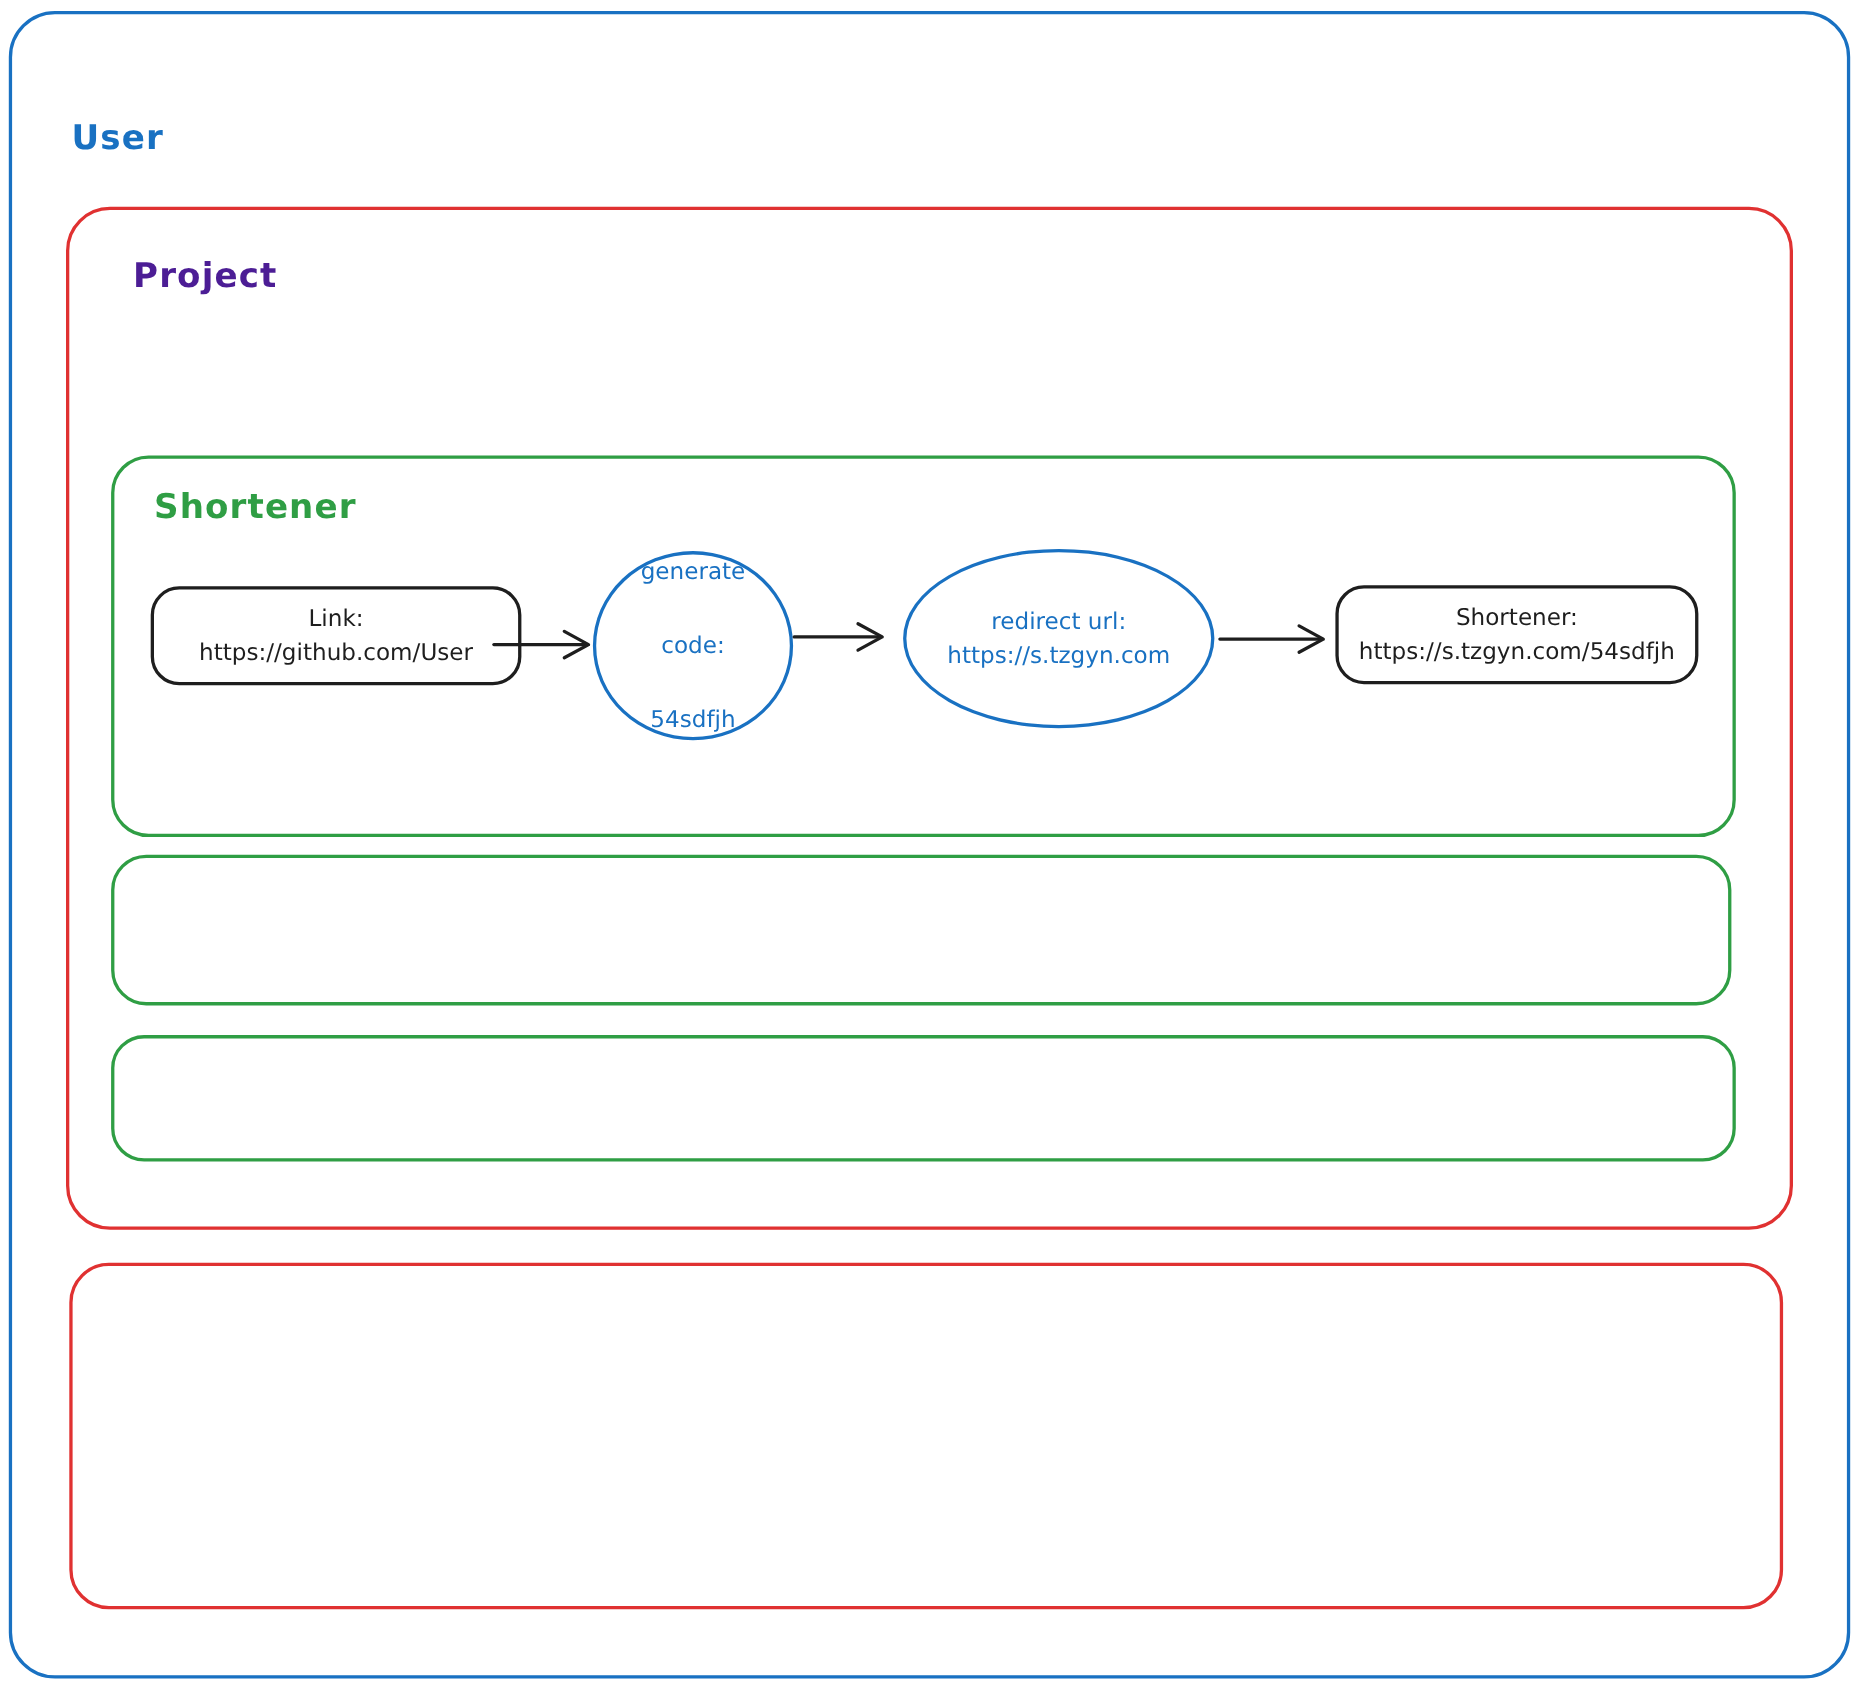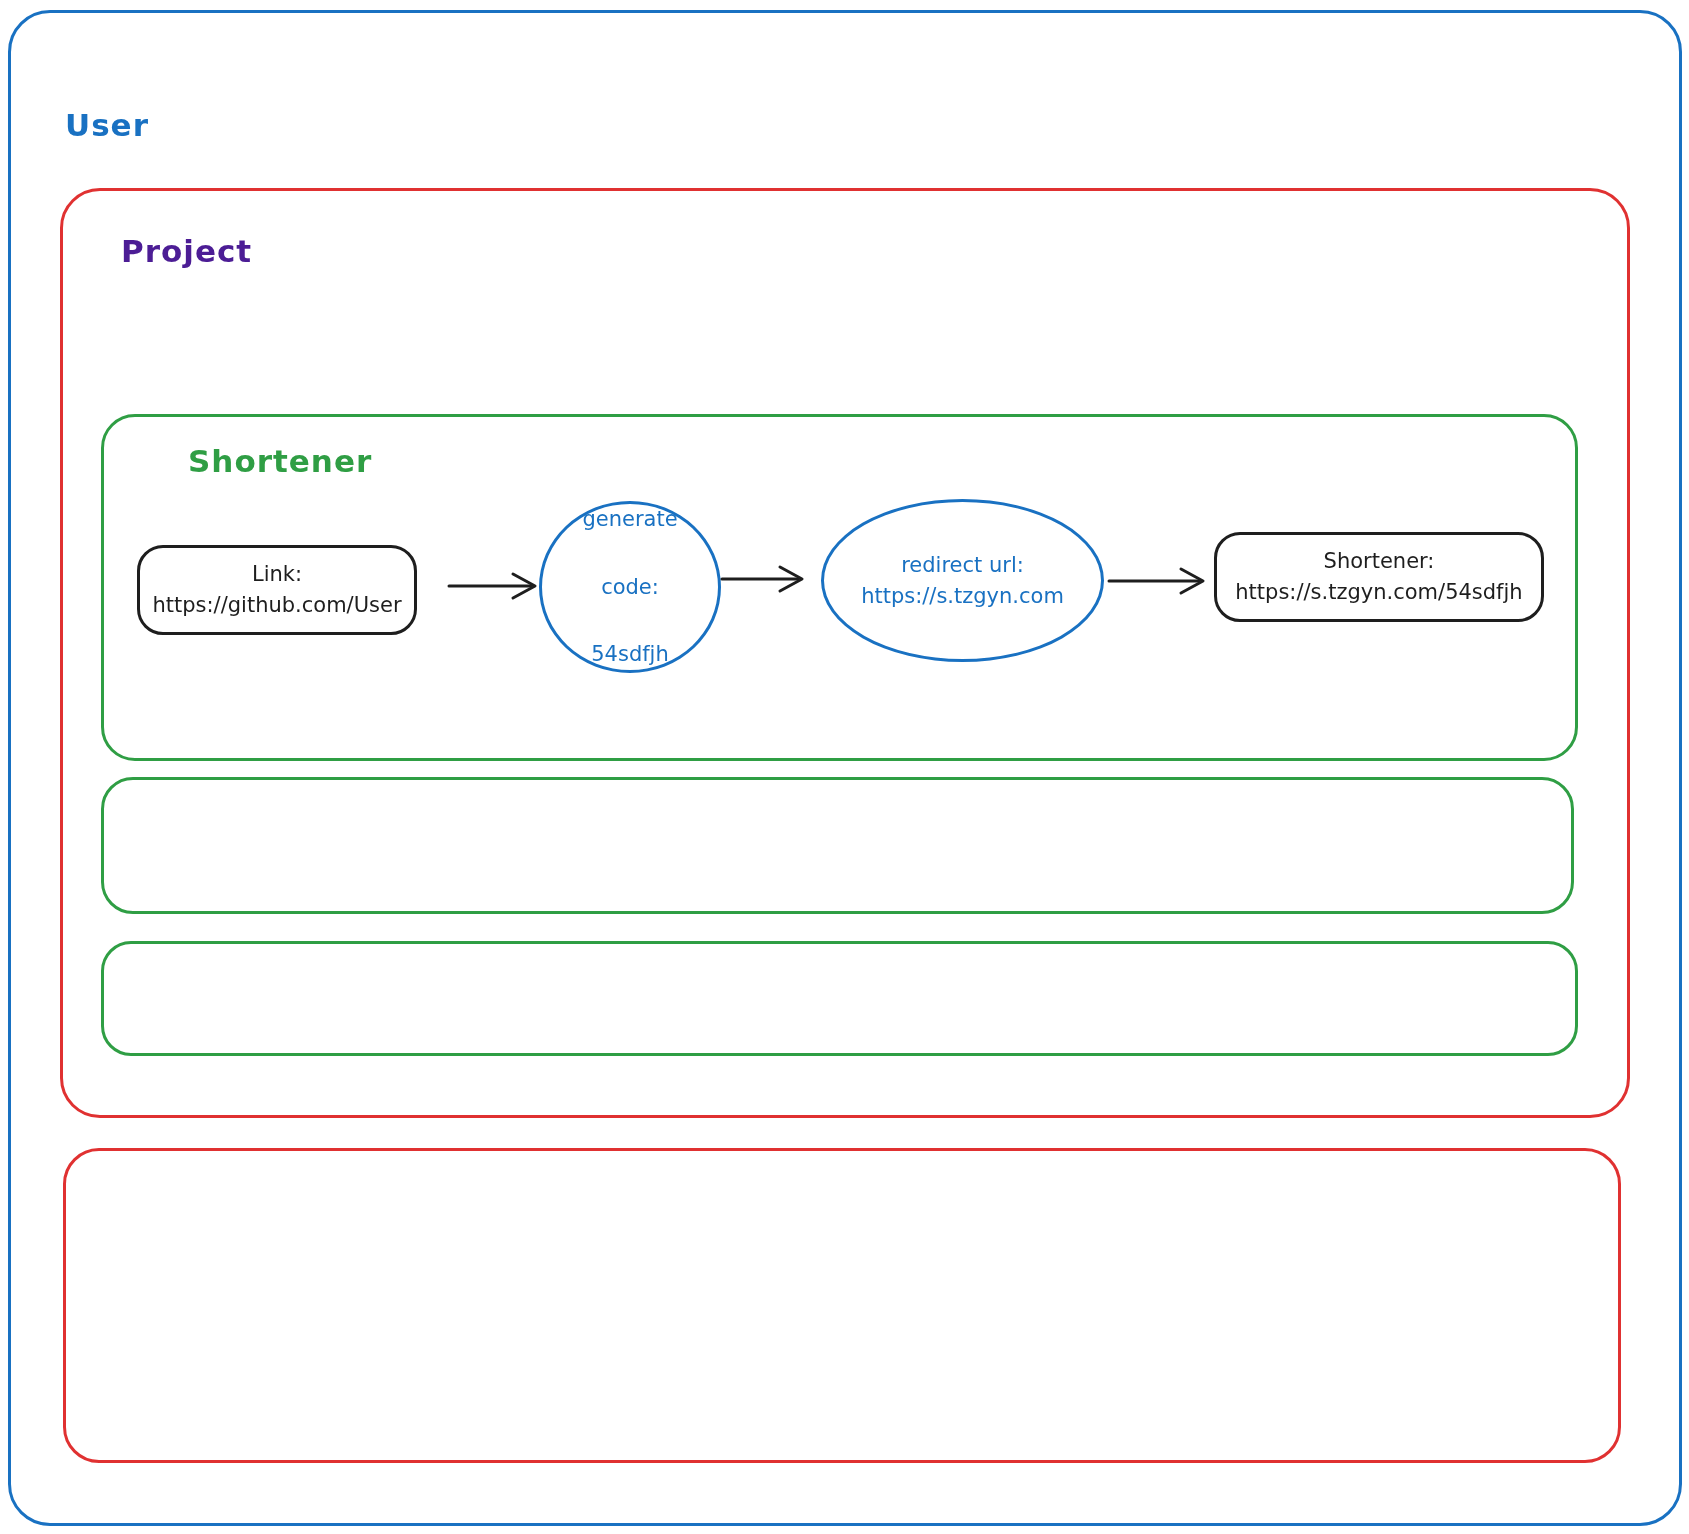--- a/index.html
+++ b/index.html
@@ -59,21 +59,20 @@
     border: 3px solid #2f9e44;
     border-radius: 34px;
   }
   .shortener-label {
     position: absolute;
     left: 36px; top: 26px;
     font-size: 31px;
     font-weight: 600;
     letter-spacing: 1px;
     color: #2f9e44;
-    margin-left: 48px;
   }
   
   .green-empty-1 {
     left: 38px; top: 586px;
     width: 1473px; height: 137px;
     border: 3px solid #2f9e44;
     border-radius: 32px;
   }
   .green-empty-2 {
     left: 38px; top: 750px;
@@ -101,22 +100,22 @@
     font-size: 21px;
     line-height: 31px;
     white-space: nowrap;
   }
   .rect-node {
     border: 3px solid #1e1e1e;
     border-radius: 26px;
     color: #1e1e1e;
   }
   .link-node {
-    left: 33px; top: 128px;
-    width: 280px; height: 90px;
+    left: 33px; top: 116px;
+    width: 337px; height: 90px;
   }
   .result-node {
     left: 1110px; top: 115px;
     width: 330px; height: 90px;
   }
   .blue-node {
     border: 3.5px solid #1971c2;
     color: #1971c2;
   }
   .generate-node {

